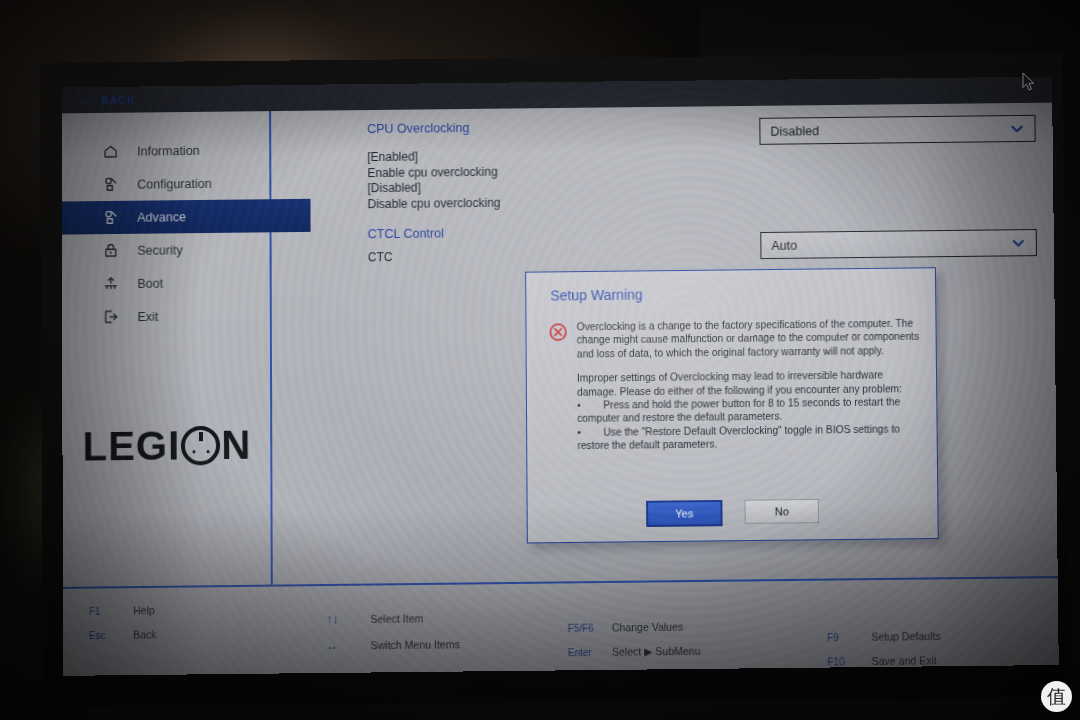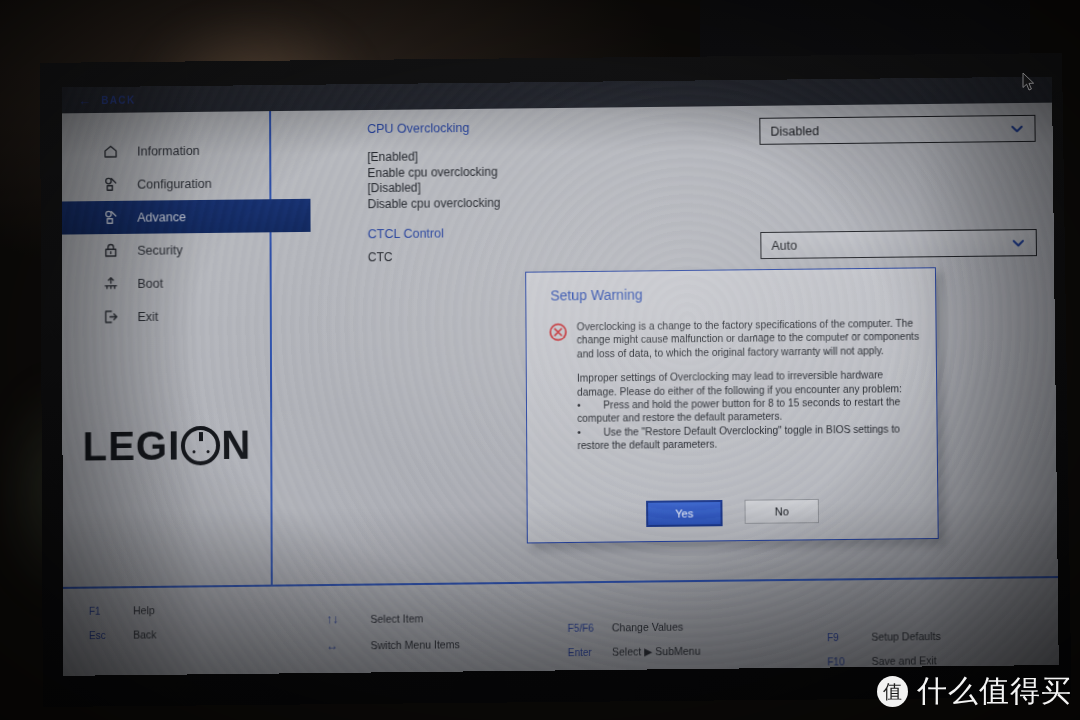--- a/index.html
+++ b/index.html
@@ -558,16 +558,15 @@
   <div class="cursor">
     <svg viewBox="0 0 14 20">
       <path d="M1 1 L1 15.5 L4.6 12.2 L7 18 L9.4 17 L7 11.4 L11.6 11.2 Z" fill="#1d1d1f" stroke="#c9c9cc" stroke-width="0.9"></path>
     </svg>
   </div>
 
   <div class="photo-vignette"></div>
 
   <div class="watermark">
     <div class="wm-badge">值</div>
-    <div class="wm-text">什么值得买</div>
   </div>
 
 </div>
 
 </body></html>

